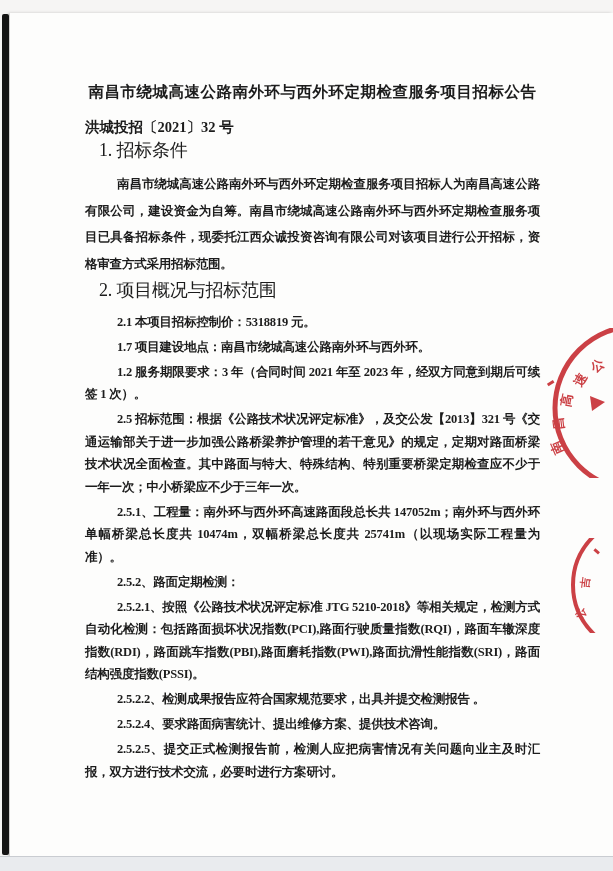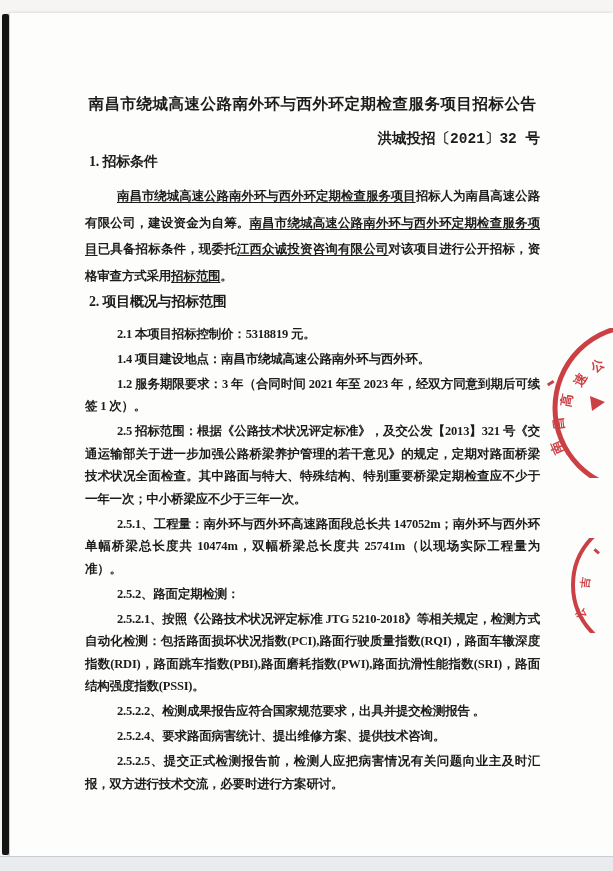--- a/index.html
+++ b/index.html
@@ -24,37 +24,36 @@
     background:#fdfdfc;box-shadow:-2px 0 3px rgba(0,0,0,.18);
     overflow:hidden;
   }
   .content{
     position:absolute;left:0;top:0;width:603px;
     padding:68px 73px 0 75px;box-sizing:border-box;
     color:#1c1c1c;
   }
   .doc-title{
     font-size:15.5px;font-weight:700;text-align:center;line-height:22px;
-    margin:12px 0 13px 0;letter-spacing:.5px;
+    margin:0 0 13px 0;letter-spacing:.5px;
   }
   .doc-number{
-    font-size:14.5px;font-weight:700;text-align:right;line-height:22px;
+    font-size:14.5px;font-weight:700;text-align:left;line-height:22px;
     margin:0 0 0 0;
-    font-family:Liberation Mono, monospace;
   }
   .ln{margin:0;text-align:justify;letter-spacing:-.2px;}
   .heading{
-    font-size:14px;font-weight:700;line-height:20px;margin:2px 0 11px 4px;
+    font-size:18px;font-weight:400;line-height:20px;margin:2px 0 11px 14px;
   }
   .body{
     font-size:12.5px;font-weight:600;line-height:22.5px;margin:0 0 2.5px 0;
   }
   .body.wide{line-height:26.5px;}
   .indent{text-indent:32px;}
-  .u{text-decoration:underline;text-underline-offset:2px;text-decoration-thickness:1px;}
+  .u{text-underline-offset:2px;text-decoration-thickness:1px;}
   .stamp{position:absolute;pointer-events:none;opacity:.88;}
   #stamp1{right:0;top:315px;}
   #stamp2{right:0;top:525px;}
   .stamp text{
     font-family:"Liberation Sans","DejaVu Sans",sans-serif;
     font-weight:700;
   }
 </style>
 </head>
 <body>
@@ -63,21 +62,21 @@
 
   <div class="page">
     <div class="content">
       <h1 class="doc-title">南昌市绕城高速公路南外环与西外环定期检查服务项目招标公告</h1>
       <p class="doc-number">洪城投招〔2021〕32 号</p>
       <div id="paragraphs">
           <p class="ln heading">1. 招标条件</p>
           <p class="ln body indent wide"><span class="u">南昌市绕城高速公路南外环与西外环定期检查服务项目</span><span>招标人为南昌高速公路有限公司，建设资金为自筹。</span><span class="u">南昌市绕城高速公路南外环与西外环定期检查服务项目</span><span>已具备招标条件，现委托</span><span class="u">江西众诚投资咨询有限公司</span><span>对该项目进行公开招标，资格审查方式采用</span><span class="u">招标范围</span><span>。</span></p>
           <p class="ln heading">2. 项目概况与招标范围</p>
           <p class="ln body indent">2.1 本项目招标控制价：5318819 元。</p>
-          <p class="ln body indent">1.4 项目建设地点：南昌市绕城高速公路南外环与西外环。</p>
+          <p class="ln body indent">1.7 项目建设地点：南昌市绕城高速公路南外环与西外环。</p>
           <p class="ln body indent">1.2 服务期限要求：3 年（合同时间 2021 年至 2023 年，经双方同意到期后可续签 1 次）。</p>
           <p class="ln body indent">2.5 招标范围：根据《公路技术状况评定标准》，及交公发【2013】321 号《交通运输部关于进一步加强公路桥梁养护管理的若干意见》的规定，定期对路面桥梁技术状况全面检查。其中路面与特大、特殊结构、特别重要桥梁定期检查应不少于一年一次；中小桥梁应不少于三年一次。</p>
           <p class="ln body indent">2.5.1、工程量：南外环与西外环高速路面段总长共 147052m；南外环与西外环单幅桥梁总长度共 10474m，双幅桥梁总长度共 25741m（以现场实际工程量为准）。</p>
           <p class="ln body indent">2.5.2、路面定期检测：</p>
           <p class="ln body indent">2.5.2.1、按照《公路技术状况评定标准 JTG 5210-2018》等相关规定，检测方式自动化检测：包括路面损坏状况指数(PCI),路面行驶质量指数(RQI)，路面车辙深度指数(RDI)，路面跳车指数(PBI),路面磨耗指数(PWI),路面抗滑性能指数(SRI)，路面结构强度指数(PSSI)。</p>
           <p class="ln body indent">2.5.2.2、检测成果报告应符合国家规范要求，出具并提交检测报告 。</p>
           <p class="ln body indent">2.5.2.4、要求路面病害统计、提出维修方案、提供技术咨询。</p>
           <p class="ln body indent">2.5.2.5、提交正式检测报告前，检测人应把病害情况有关问题向业主及时汇报，双方进行技术交流，必要时进行方案研讨。</p>
         </div>
     </div>

